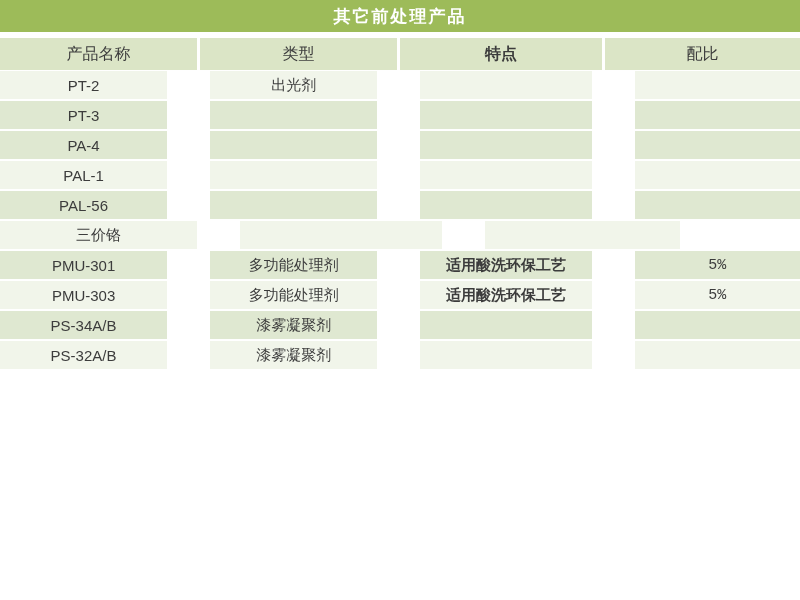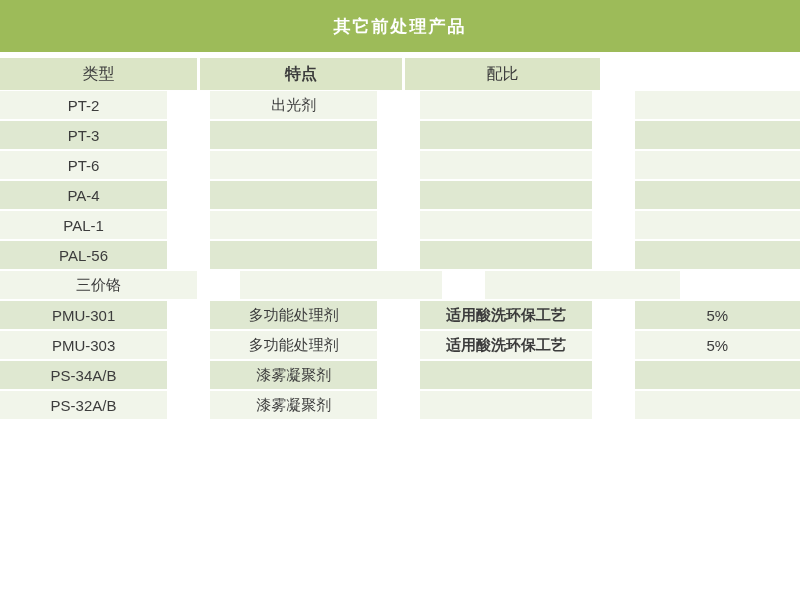--- a/index.html
+++ b/index.html
@@ -5,21 +5,21 @@
   html, body { margin: 0; padding: 0; }
   .slide {
     position: relative;
     width: 800px;
     height: 600px;
     background: var(--page_bg, #ffffff);
     overflow: hidden;
     font-family: "Liberation Sans", "DejaVu Sans", sans-serif;
   }
   .title-bar {
-    height: 52px;
+    height: 32px;
     background: var(--title_bg, #9DBB59);
     display: flex;
     align-items: center;
     justify-content: center;
     margin-bottom: 6px;
   }
   .title-text {
     color: var(--title_text, #ffffff);
     font-family: "Liberation Serif", "DejaVu Serif", serif;
     font-weight: bold;
@@ -34,62 +34,57 @@
     align-items: center;
     justify-content: center;
     box-sizing: border-box;
     font-size: 15px;
     color: var(--cell_text, #3C3C3C);
     white-space: nowrap;
     overflow: hidden;
   }
   .c0, .c1 { width: 200px; }
   .c2 { width: 205px; font-weight: bold; }
-  .c3 { width: 195px; }
+  .c3 { width: 195px; font-family: Liberation Mono, monospace; }
   .c0, .c1, .c2 { border-right: 3px solid #ffffff; }
   .hrow .cell { background: var(--header_bg, #DBE5C6); font-size: 16px; }
   .drow.band .cell { background: var(--band_row_bg, #DFE8D1); }
   .drow.light .cell { background: var(--light_row_bg, #F1F5EA); }
 </style>
 </head>
 <body>
 
 <div class="slide">
 
   <div class="title-bar">
     <span class="title-text">其它前处理产品</span>
   </div>
 
   <div class="hrow">
+    <div class="cell c0">产品名称</div>
     <div class="cell c1">类型</div>
     <div class="cell c2">特点</div>
     <div class="cell c3">配比</div>
   </div>
 
   <div>
   <div class="drow light">
     <div class="cell c0">PT-2</div>
     <div class="cell c1">出光剂</div>
     <div class="cell c2"></div>
     <div class="cell c3"></div>
   </div>
 
   <div class="drow band">
     <div class="cell c0">PT-3</div>
     <div class="cell c1"></div>
     <div class="cell c2"></div>
     <div class="cell c3"></div>
   </div>
 
-  <div class="drow light">
-    <div class="cell c0">PT-6</div>
-    <div class="cell c1"></div>
-    <div class="cell c2"></div>
-    <div class="cell c3"></div>
-  </div>
 
   <div class="drow band">
     <div class="cell c0">PA-4</div>
     <div class="cell c1"></div>
     <div class="cell c2"></div>
     <div class="cell c3"></div>
   </div>
 
   <div class="drow light">
     <div class="cell c0">PAL-1</div>

